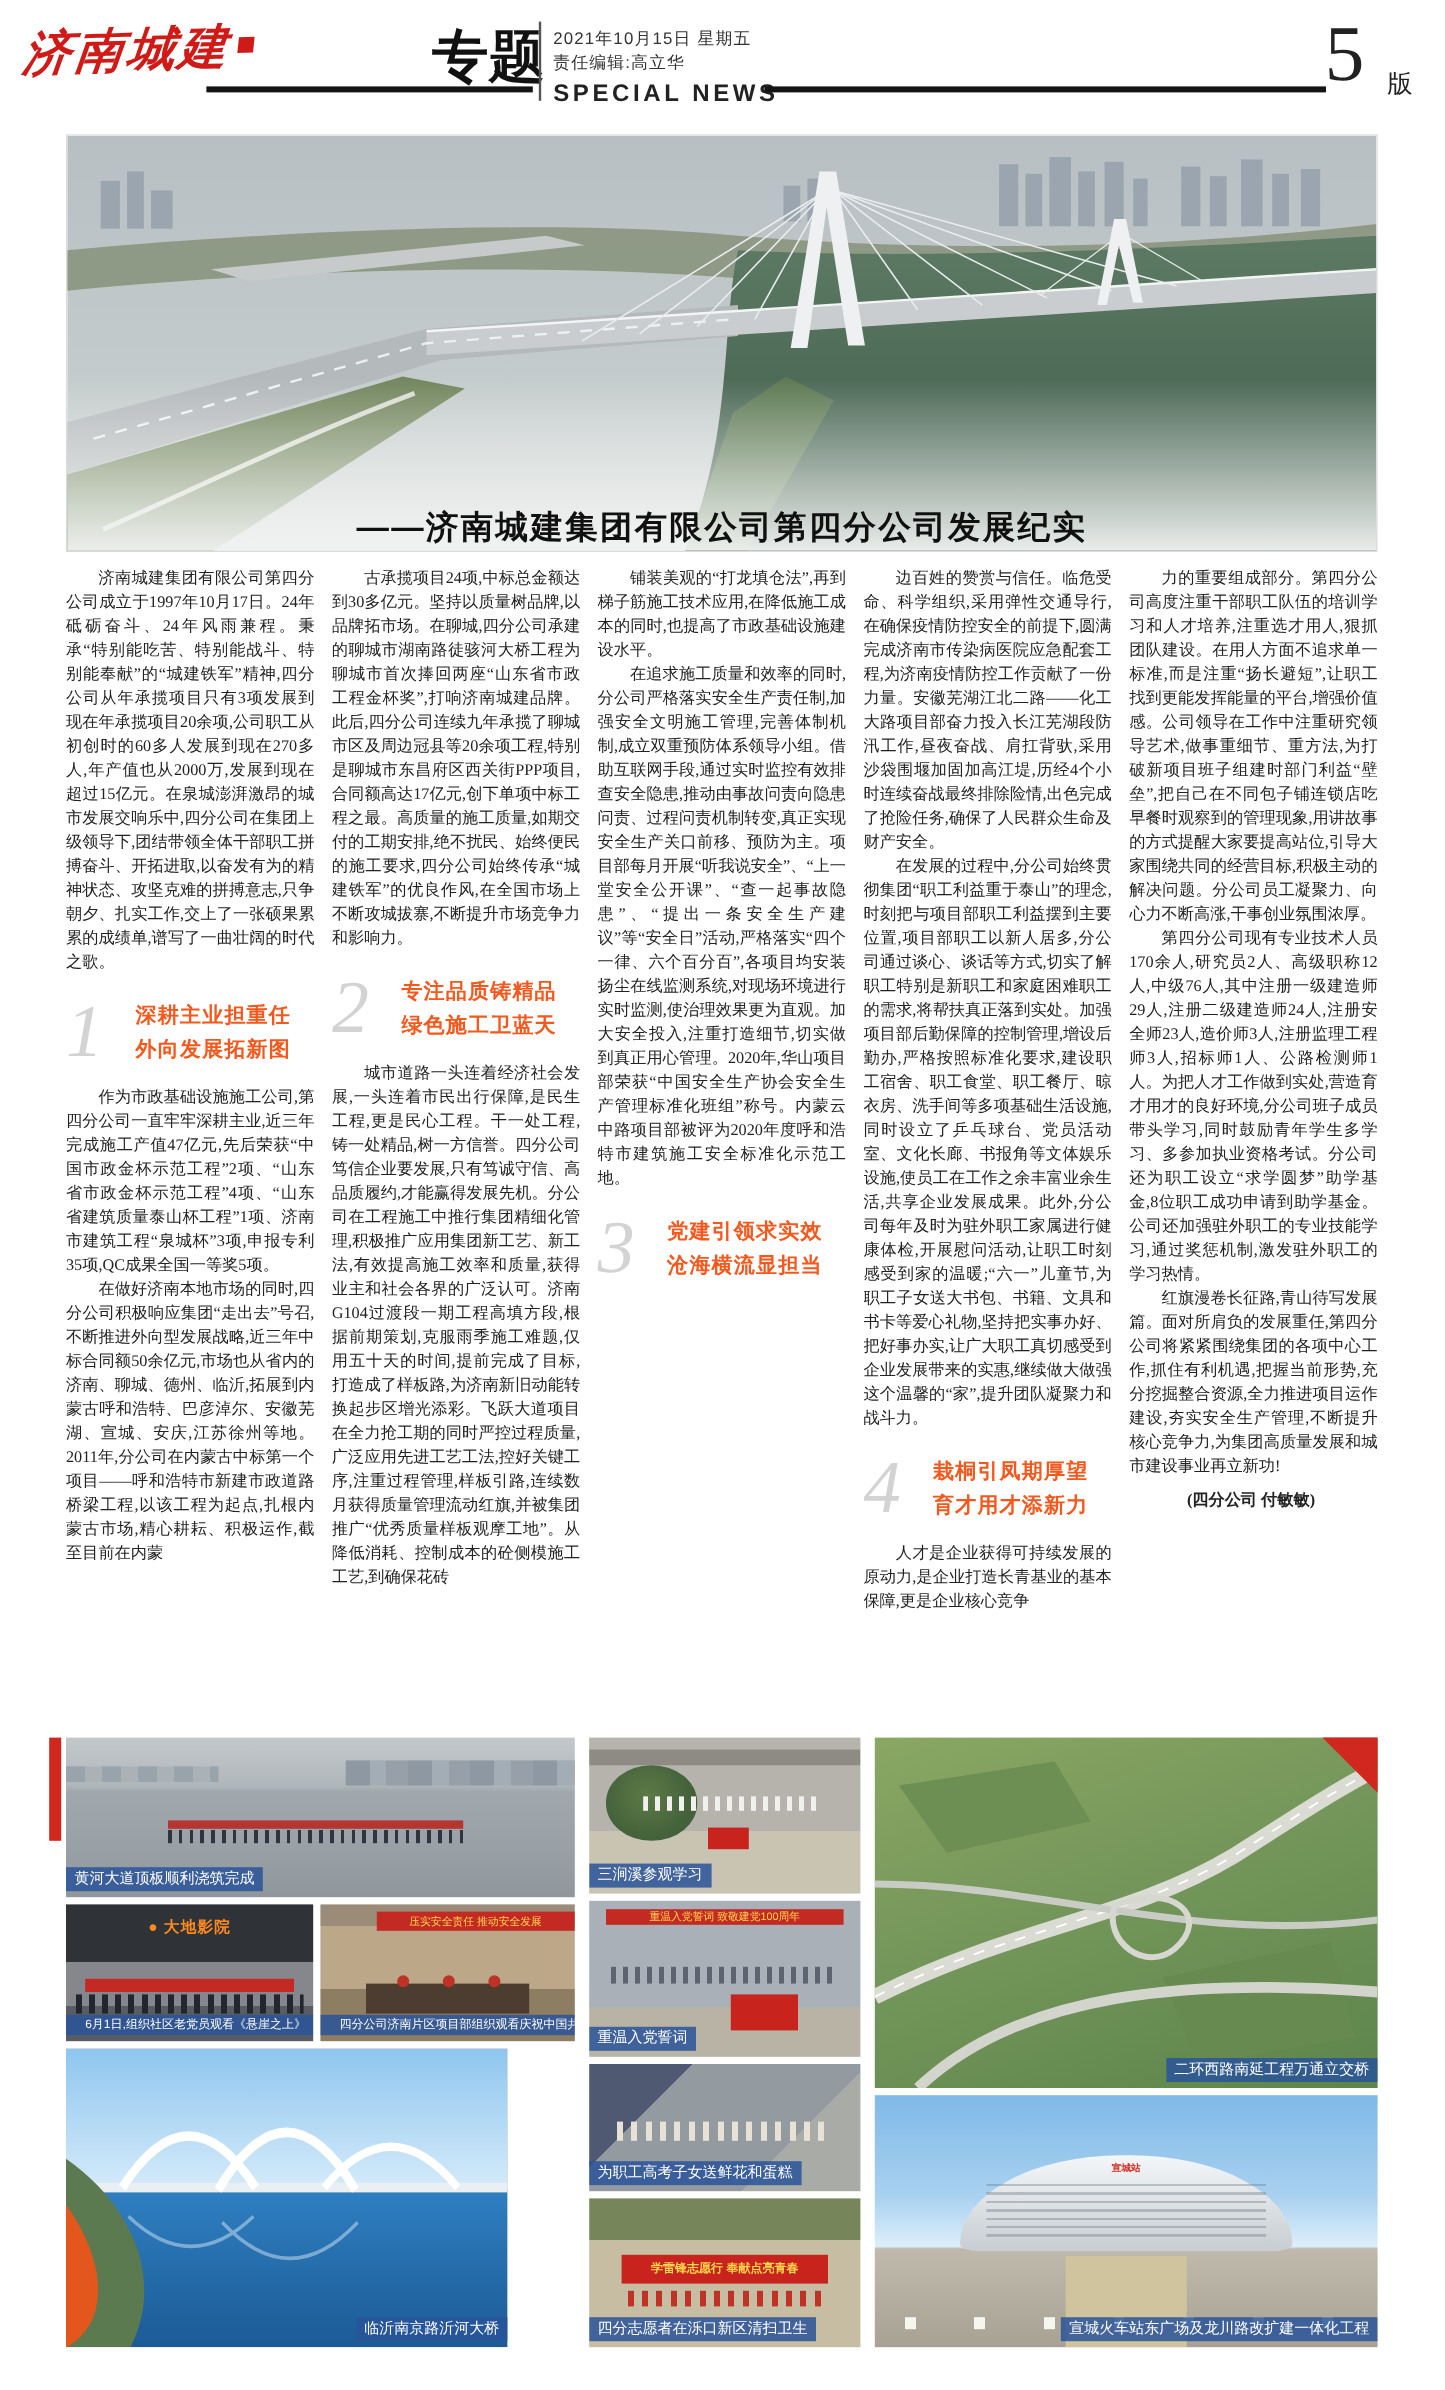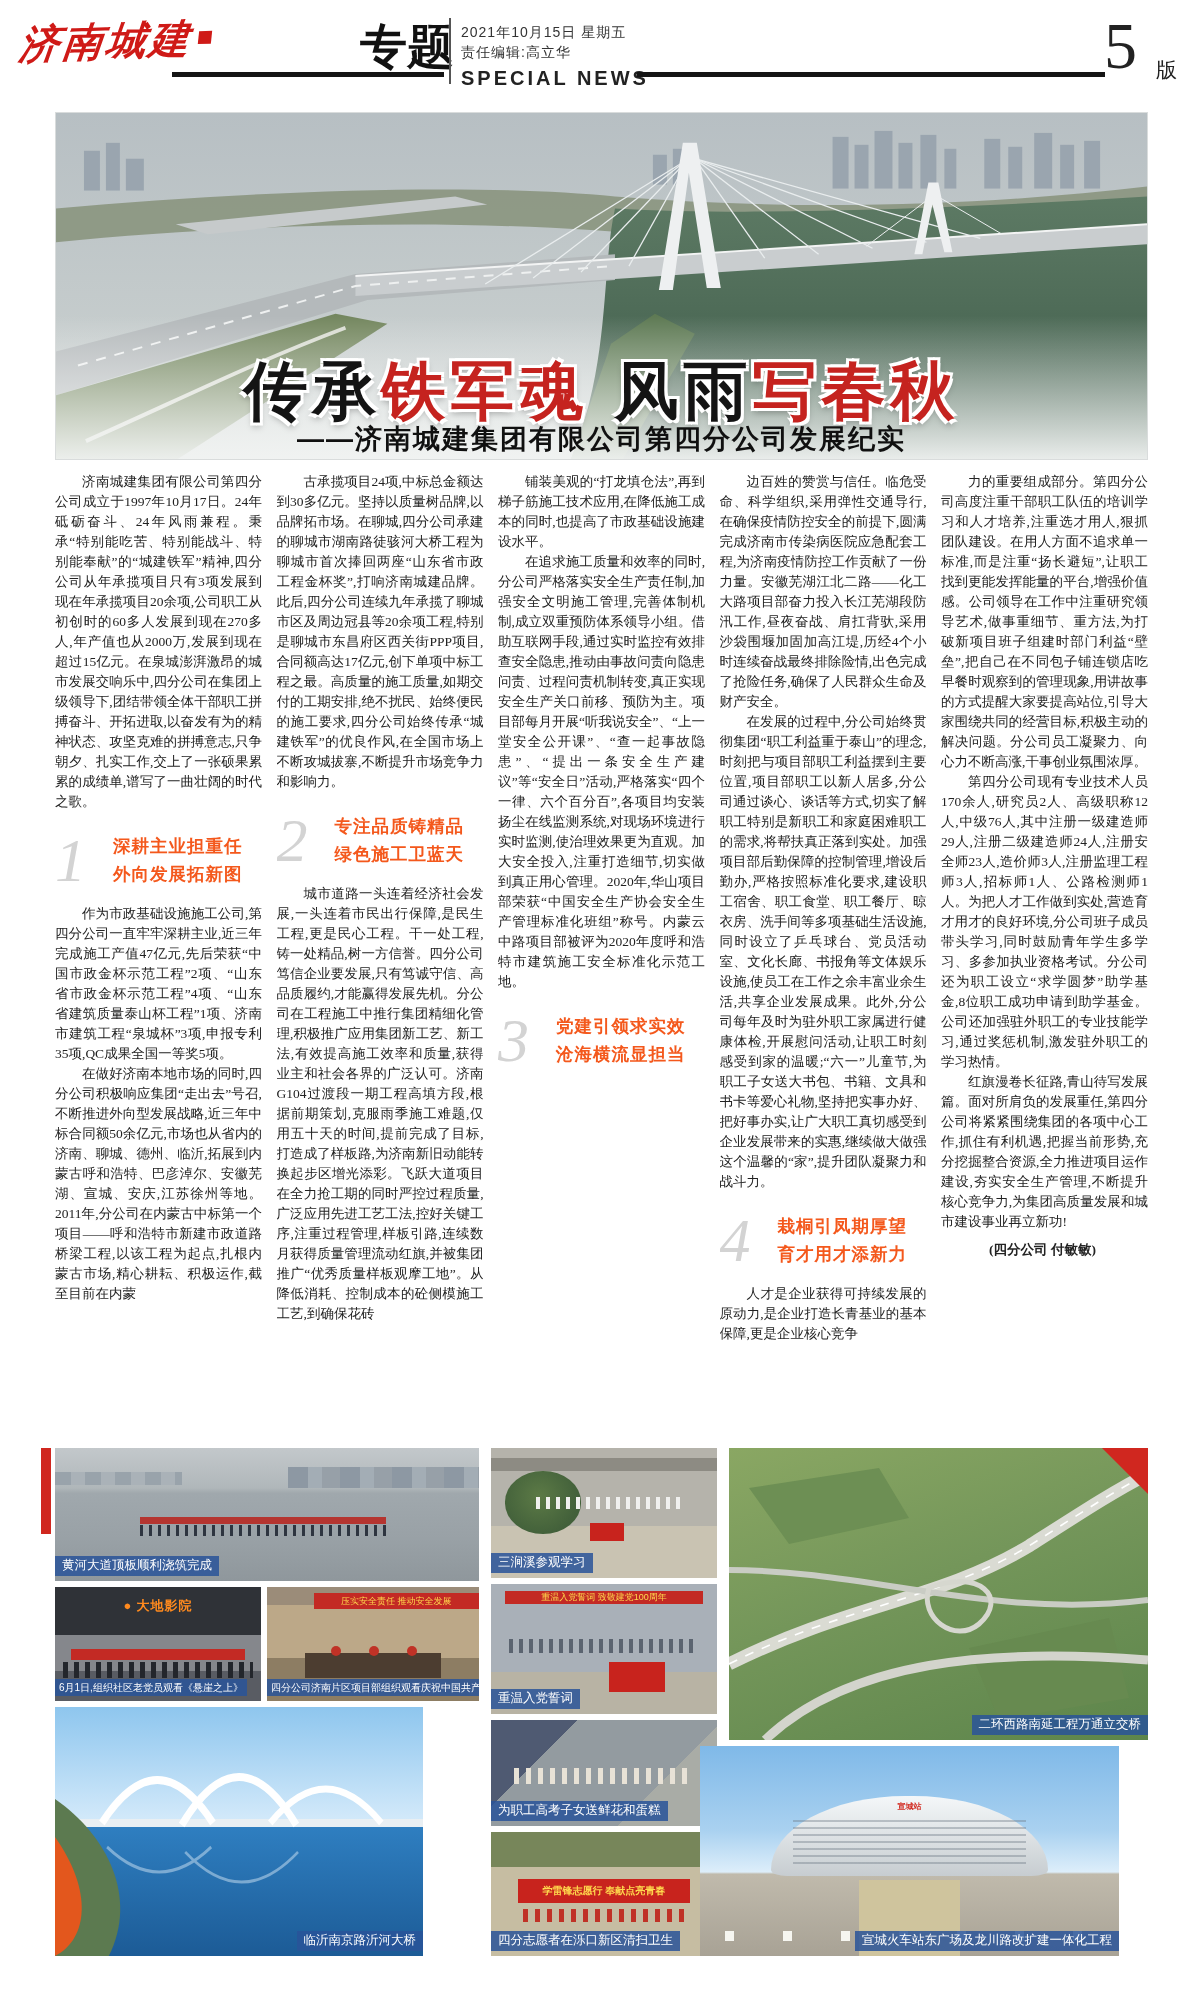--- a/index.html
+++ b/index.html
@@ -44,21 +44,21 @@
   .sec .lines{font-family:"Liberation Sans","DejaVu Sans",sans-serif;font-size:17.5px;font-weight:700;
               color:#f4581c;line-height:1.6;letter-spacing:1px;text-indent:0;}
   .byline{margin-top:8px;text-align:center;font-weight:700;padding-right:4px;}
   
   .collage{position:absolute;left:55px;top:1448px;width:1093px;height:508px;}
   .ph{position:absolute;overflow:hidden;background:#ccc;}
   .cap{position:absolute;bottom:5px;left:0;background:rgba(41,84,153,.85);color:#fff;
        font-family:"Liberation Sans","DejaVu Sans",sans-serif;font-size:12.5px;line-height:1.1;
        padding:3px 7px;white-space:nowrap;max-width:100%;box-sizing:border-box;overflow:hidden;}
   .cap.r{left:auto;right:0;}
-  .cap.sm{font-size:10px;padding:3px 4px;}
+  .cap.sm{font-size:10px;padding:3px 16px;}
   .corner-tl{position:absolute;left:-14px;top:0;width:10px;height:86px;background:#d0271f;}
   .corner-tr{position:absolute;right:0;top:0;width:0;height:0;border-top:46px solid #d0271f;border-left:46px solid transparent;z-index:4;}
   
   .t1{background:linear-gradient(180deg,#c3c8cb 0%,#b0b7ba 30%,#a0a8ad 34%,#99a1a6 68%,#8f979c 100%);}
   .t1 .bldg{position:absolute;left:55%;top:14%;width:45%;height:16%;
      background:repeating-linear-gradient(90deg,#8d98a3 0 20px,#a3adb5 20px 34px,#97a0a8 34px 52px);}
   .t1 .bldg2{position:absolute;left:0;top:18%;width:30%;height:10%;
      background:repeating-linear-gradient(90deg,#99a3ab 0 16px,#aab2b8 16px 30px);}
   .t1 .ban{position:absolute;left:20%;top:52%;width:58%;height:7px;background:#b53530;}
   .t1 .ppl{position:absolute;left:20%;top:58%;width:58%;height:11px;
@@ -183,23 +183,20 @@
       <g stroke="#eceff0" stroke-width="1">
         <line x1="880" y1="82" x2="812" y2="134"></line>
           <line x1="880" y1="82" x2="948" y2="122"></line>
       </g>
       <path d="M874,70 L860,142 L868,142 L878,92 L890,140 L898,140 L884,70 Z" fill="#eef0f1"></path>
       <path d="M516,348 L556,232 L600,202 L640,222 L600,292 L568,348 Z" fill="#5e7a54"></path>
       <path d="M0,284 L280,202 L332,212 L122,348 L0,348 Z" fill="#74875f"></path>
       <path d="M30,330 C120,290 200,250 290,216" stroke="#d9dcd2" stroke-width="4" fill="none"></path>
       <rect y="204" width="1093" height="144" fill="url(#fog)"></rect>
     </svg>
-    <div class="headline">
-      <span class="blk">传承</span><span class="red">铁军魂</span><span class="gap"></span><span class="blk">风雨</span><span class="red">写春秋</span>
-    </div>
     <div class="subhead">——济南城建集团有限公司第四分公司发展纪实</div>
   </div>
 
   <div class="cols">
     <div class="col">
       <p>济南城建集团有限公司第四分公司成立于1997年10月17日。24年砥砺奋斗、24年风雨兼程。秉承“特别能吃苦、特别能战斗、特别能奉献”的“城建铁军”精神,四分公司从年承揽项目只有3项发展到现在年承揽项目20余项,公司职工从初创时的60多人发展到现在270多人,年产值也从2000万,发展到现在超过15亿元。在泉城澎湃激昂的城市发展交响乐中,四分公司在集团上级领导下,团结带领全体干部职工拼搏奋斗、开拓进取,以奋发有为的精神状态、攻坚克难的拼搏意志,只争朝夕、扎实工作,交上了一张硕果累累的成绩单,谱写了一曲壮阔的时代之歌。</p>
       <div class="sec">
         <div class="num">1</div>
         <div class="lines">
           <div>深耕主业担重任</div>
@@ -335,21 +332,21 @@
         <path d="M240,200 L380,170 L400,250 L270,272 Z" fill="#678a50"></path>
         <path d="M0,216 C120,156 210,152 300,98 C350,66 390,40 419,26" stroke="#dadbd3" stroke-width="13" fill="none"></path>
         <path d="M0,216 C120,156 210,152 300,98 C350,66 390,40 419,26" stroke="#ffffff" stroke-width="1.6" stroke-dasharray="9 9" fill="none"></path>
         <path d="M36,292 C120,212 262,200 419,212" stroke="#d3d4cc" stroke-width="9" fill="none"></path>
         <path d="M0,122 C140,122 262,172 419,152" stroke="#c9ccc4" stroke-width="6" fill="none"></path>
         <path d="M200,140 C250,120 280,150 250,176 C226,196 190,170 200,140 Z" stroke="#d6d7cf" stroke-width="5" fill="none"></path>
       </svg>
       <div class="cap r">二环西路南延工程万通立交桥</div>
     </div>
 
-    <div class="ph t10" style="left:645px;top:298px;width:419px;height:210px;">
+    <div class="ph t10" style="left:674px;top:298px;width:419px;height:210px;">
       <div class="dome">
         <div class="sign">宣城站</div>
         <div class="grid"></div>
       </div>
       <div class="path"></div>
       <div class="boll"></div>
       <div class="cap r">宣城火车站东广场及龙川路改扩建一体化工程</div>
     </div>
 
     <div class="corner-tr"></div>

